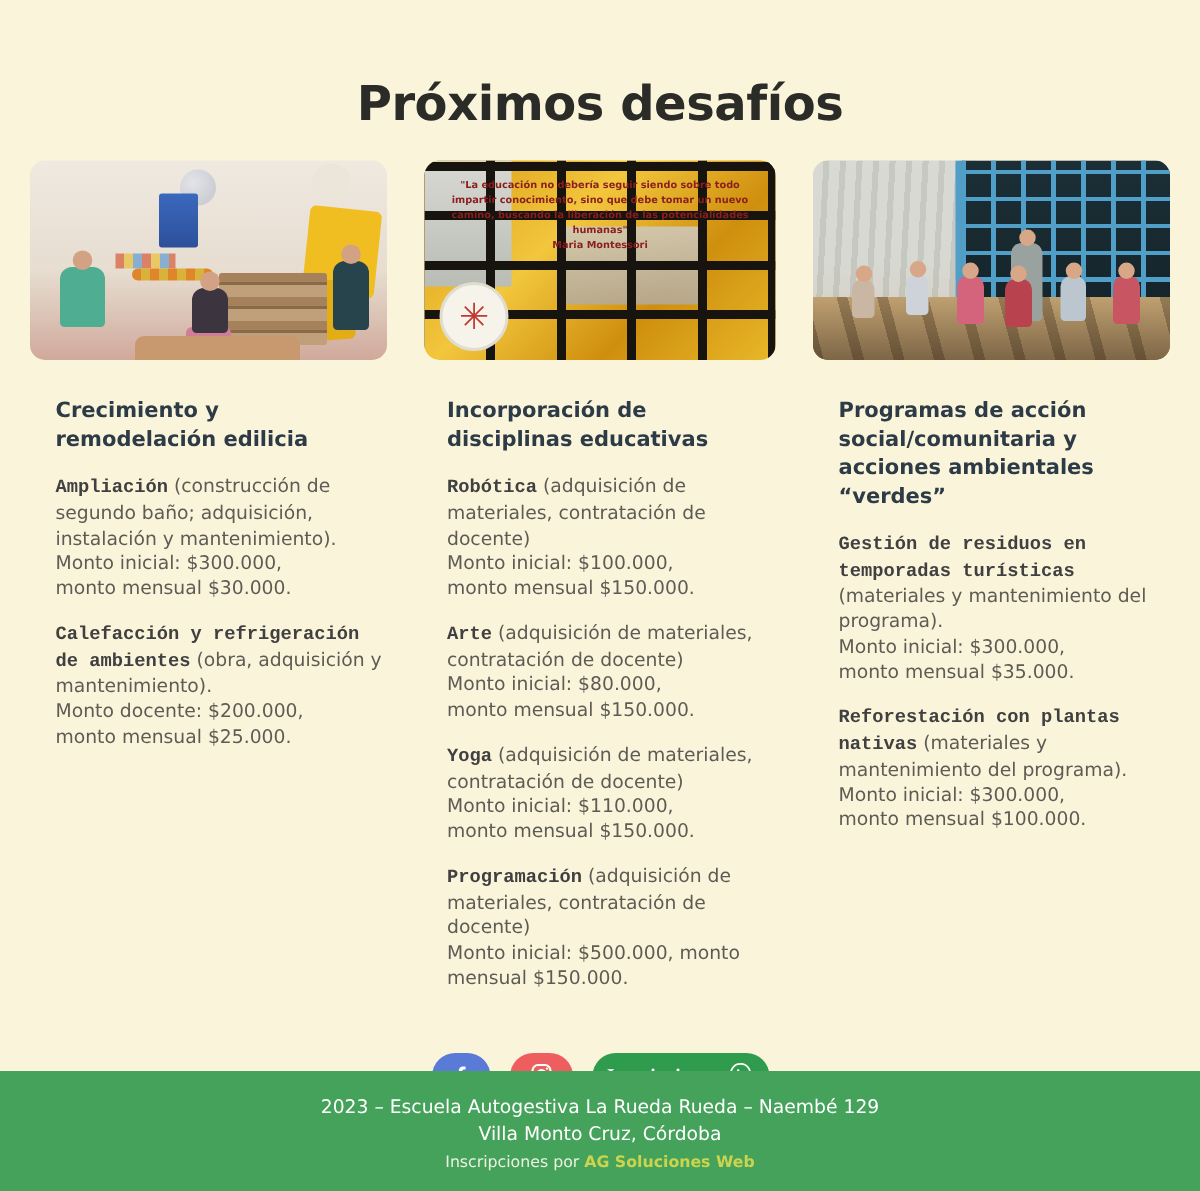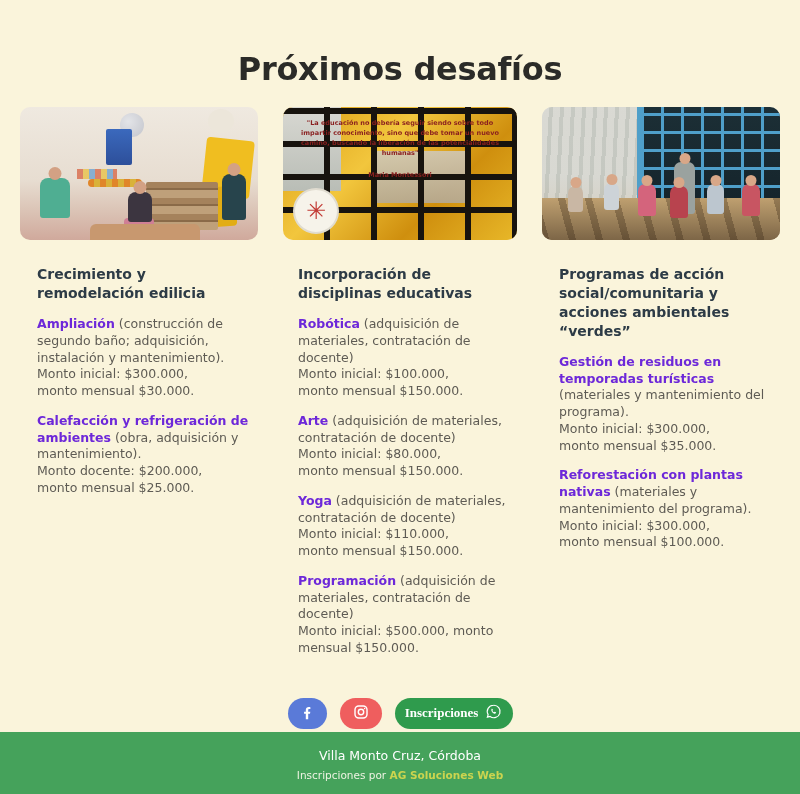--- a/index.html
+++ b/index.html
@@ -72,21 +72,21 @@
   .pane-gray1 { position:absolute; top:0; left:0; width:58px; height:84px;
     background:linear-gradient(180deg,#d8d8d2,#b9bdb6); }
   .pane-gray2 { position:absolute; top:44px; left:88px; width:96px; height:52px;
     background:linear-gradient(180deg,#cfcac0,#b3ab9e); opacity:.85; }
   .window-grid { position:absolute; inset:0;
     background:
       repeating-linear-gradient(90deg,transparent 0 41px,#17130e 41px 47px),
       repeating-linear-gradient(0deg,transparent 0 27px,#17130e 27px 33px); }
   .window-quote { position:absolute; top:12px; left:8px; right:8px; text-align:center;
     color:#8a1f1f; font-size:6.5px; font-weight:700; line-height:1.5; }
-  .window-quote .author { margin-top:13px; font-size:6.5px; }
+  .window-quote .author { margin-top:1px; font-size:6.5px; }
   .school-logo { position:absolute; left:10px; bottom:6px; width:46px; height:46px;
     border-radius:50%; background:#f6f3ea; border:2px solid #e0dcd0;
     display:flex; align-items:center; justify-content:center; }
   .school-logo span { color:#c23a34; font-size:24px; line-height:1; }
 
   
   .photo-children {
     background:linear-gradient(180deg,#dcdcd6 0%,#cfd2ca 52%,#bfa172 70%,#8d7450 100%);
   }
   .p3-trees { position:absolute; top:0; left:0; width:45%; height:70%;
@@ -114,21 +114,21 @@
 
   
   .col-text { padding-left:17px; padding-right:2px; }
   .column.mid .col-text { padding-left:15px; }
   .col-heading {
     margin-top:25px;
     font-size:14px; font-weight:700;
     color:#2d3b46; line-height:1.35;
   }
   .item { margin-top:13px; font-size:12.5px; color:#5e5b54; line-height:1.34; }
-  .item strong { color:#6d28d9; font-weight:700; }
+  .item strong { color:#404040; font-weight:700;font-family:Liberation Mono, monospace; }
 
   
   .actions { display:flex; justify-content:center; align-items:center; gap:13px; margin-top:41px; }
   .social-btn {
     height:31px; border:none; border-radius:16px; cursor:pointer;
     display:flex; align-items:center; justify-content:center;
   }
   .btn-fb { width:39px; background:#5a7ad8; }
   .btn-ig { width:42px; background:#ef5e5e; }
   .btn-inscr { width:118px; background:#2f9b4d; gap:7px;
@@ -272,17 +272,18 @@
     <span>
       <svg width="17" height="17" viewBox="0 0 24 24" fill="none">
         <path stroke="#ffffff" stroke-width="1.7" d="M12 3.2a8.8 8.8 0 0 0-7.6 13.2L3.4 20l3.8-1A8.8 8.8 0 1 0 12 3.2Z"></path>
         <path fill="#ffffff" d="M9.4 8.2c.3-.3.8-.3 1 .1l.8 1.2c.2.3.1.7-.2.9l-.6.5c.4 1 1.3 1.9 2.3 2.3l.5-.6c.2-.3.6-.4.9-.2l1.2.8c.4.2.4.7.1 1-.5.6-1.3 1-2.1.8-2.1-.5-3.8-2.2-4.3-4.3-.2-.9.1-1.7.4-2.5z"></path>
       </svg>
     </span>
   </button>
 </div>
 
 <div class="footer">
+  <div class="footer-line">2023 – Escuela Autogestiva La Rueda Rueda – Naembé 129</div>
   <div class="footer-line">Villa Monto Cruz, Córdoba</div>
   <div class="footer-dev">
     <span>Inscripciones por </span><a>AG Soluciones Web</a>
   </div>
 </div>
 
 </body></html>

